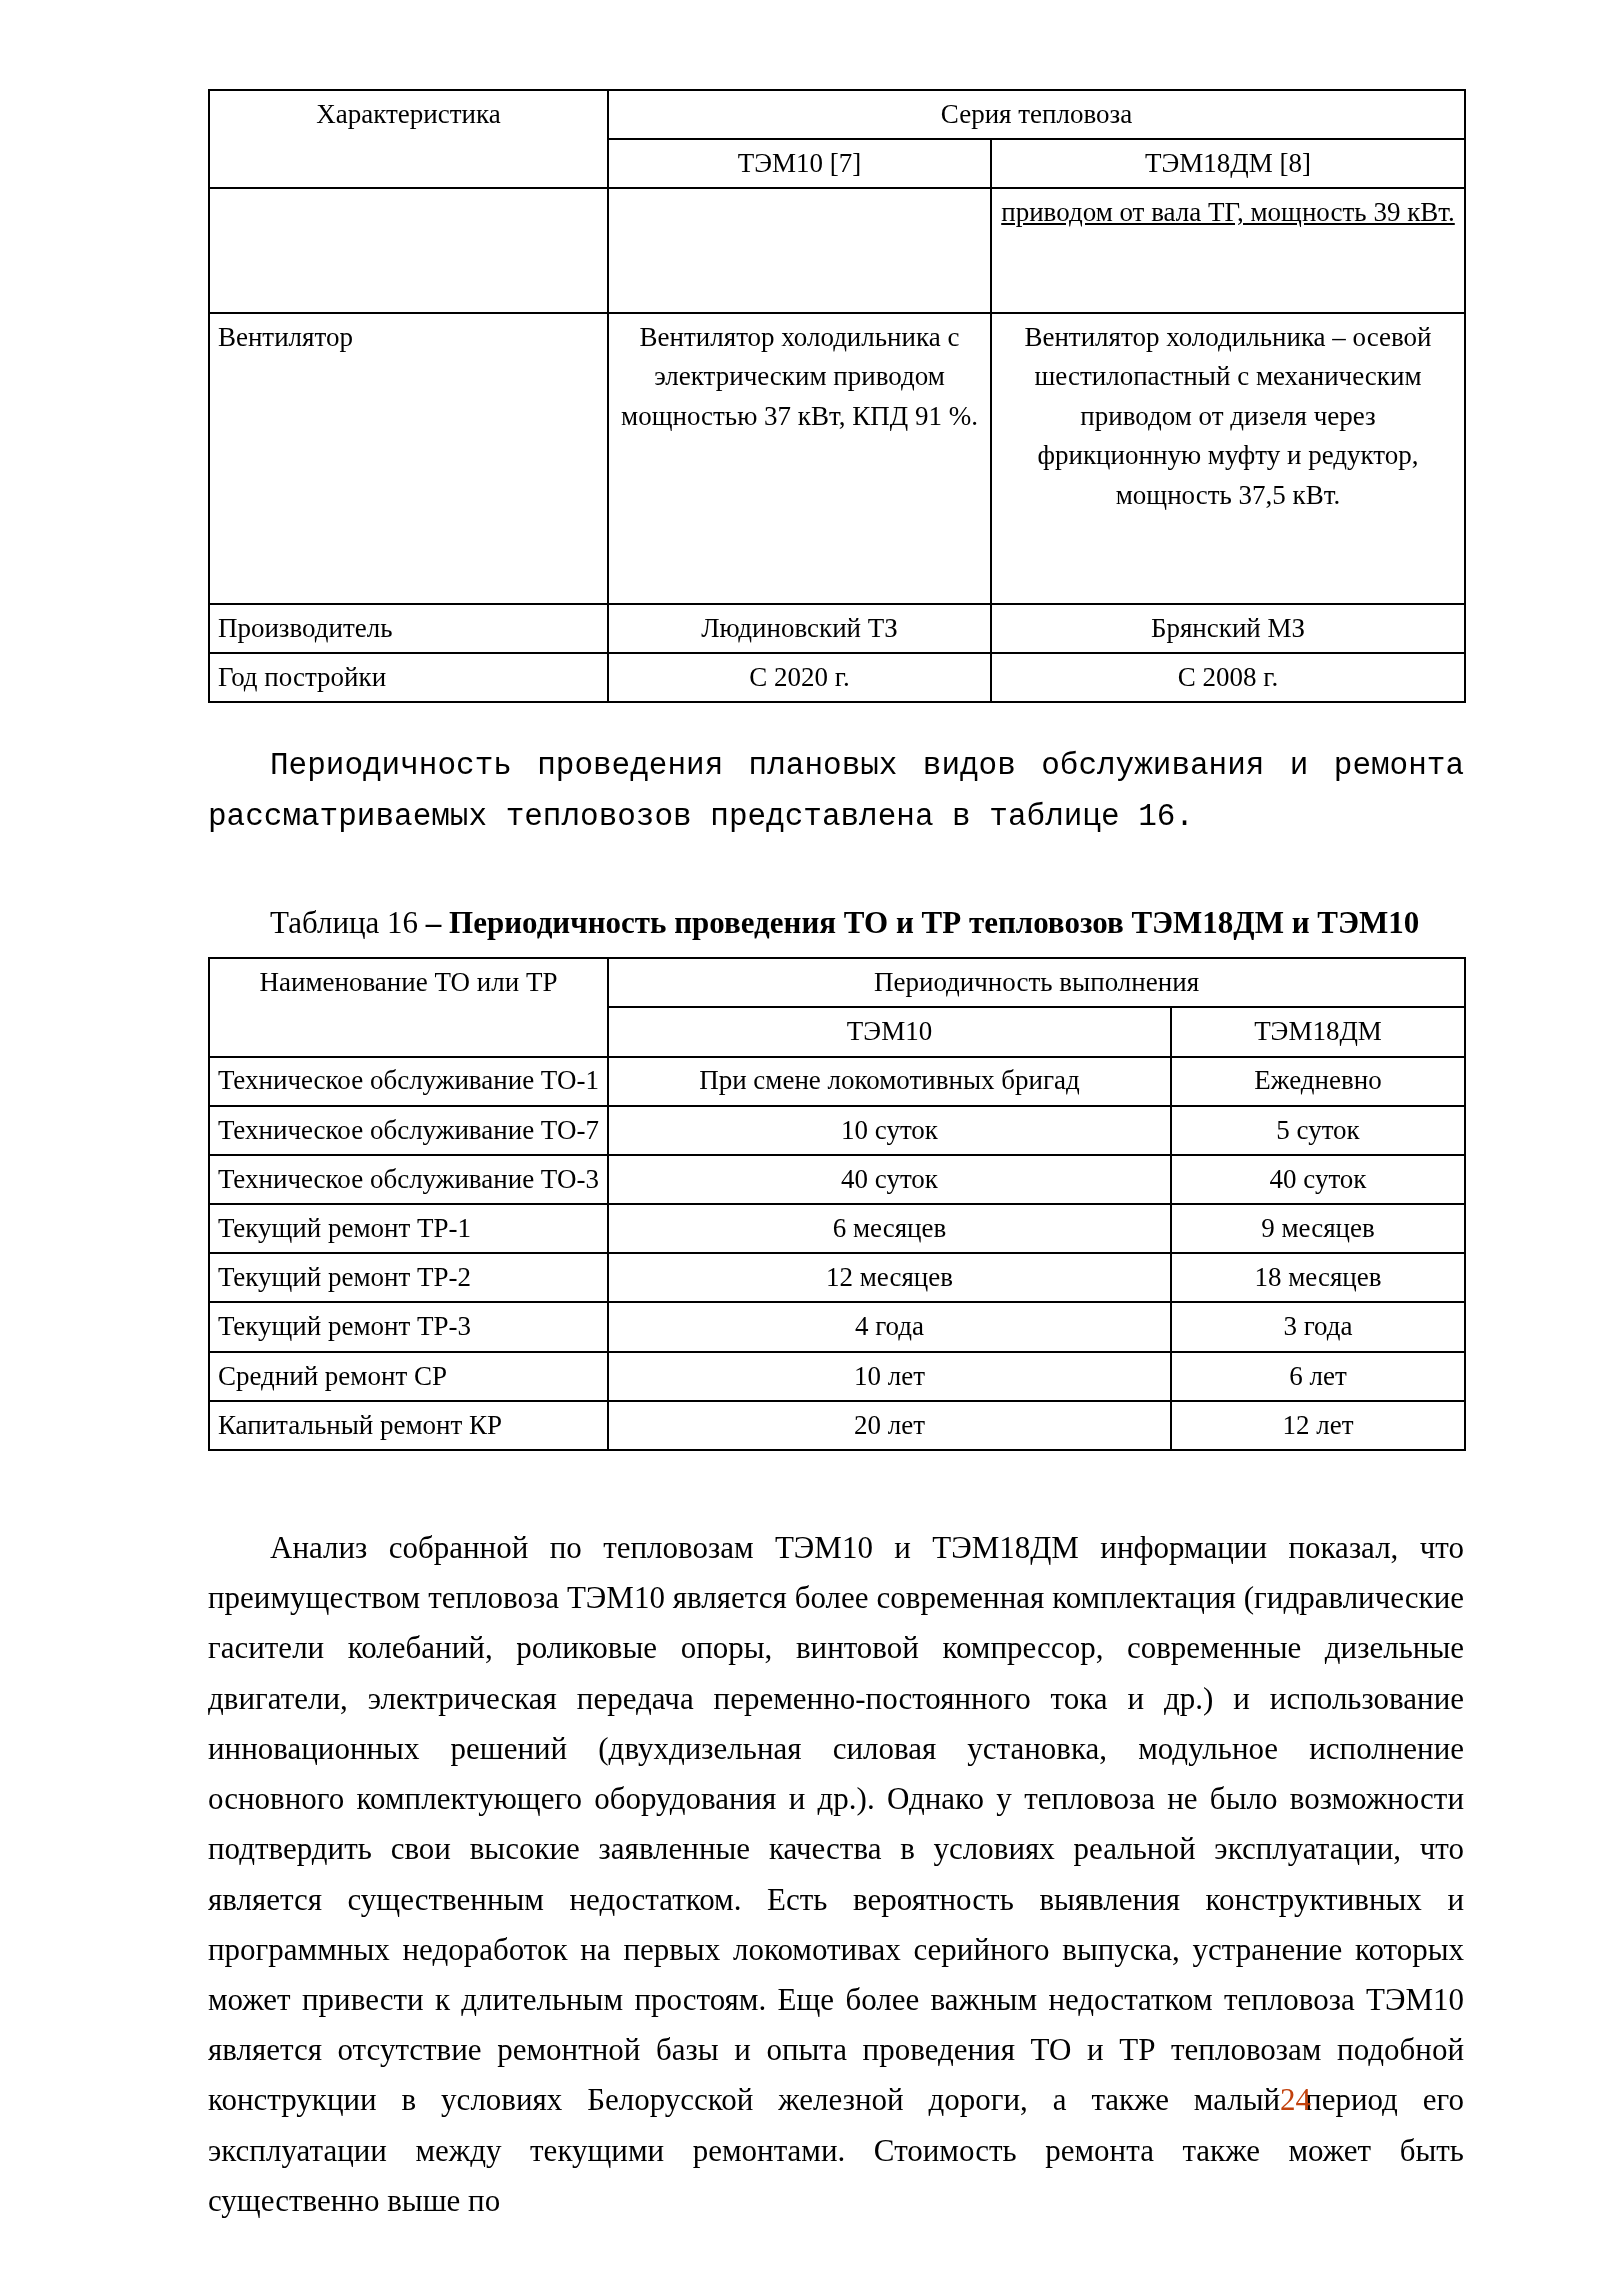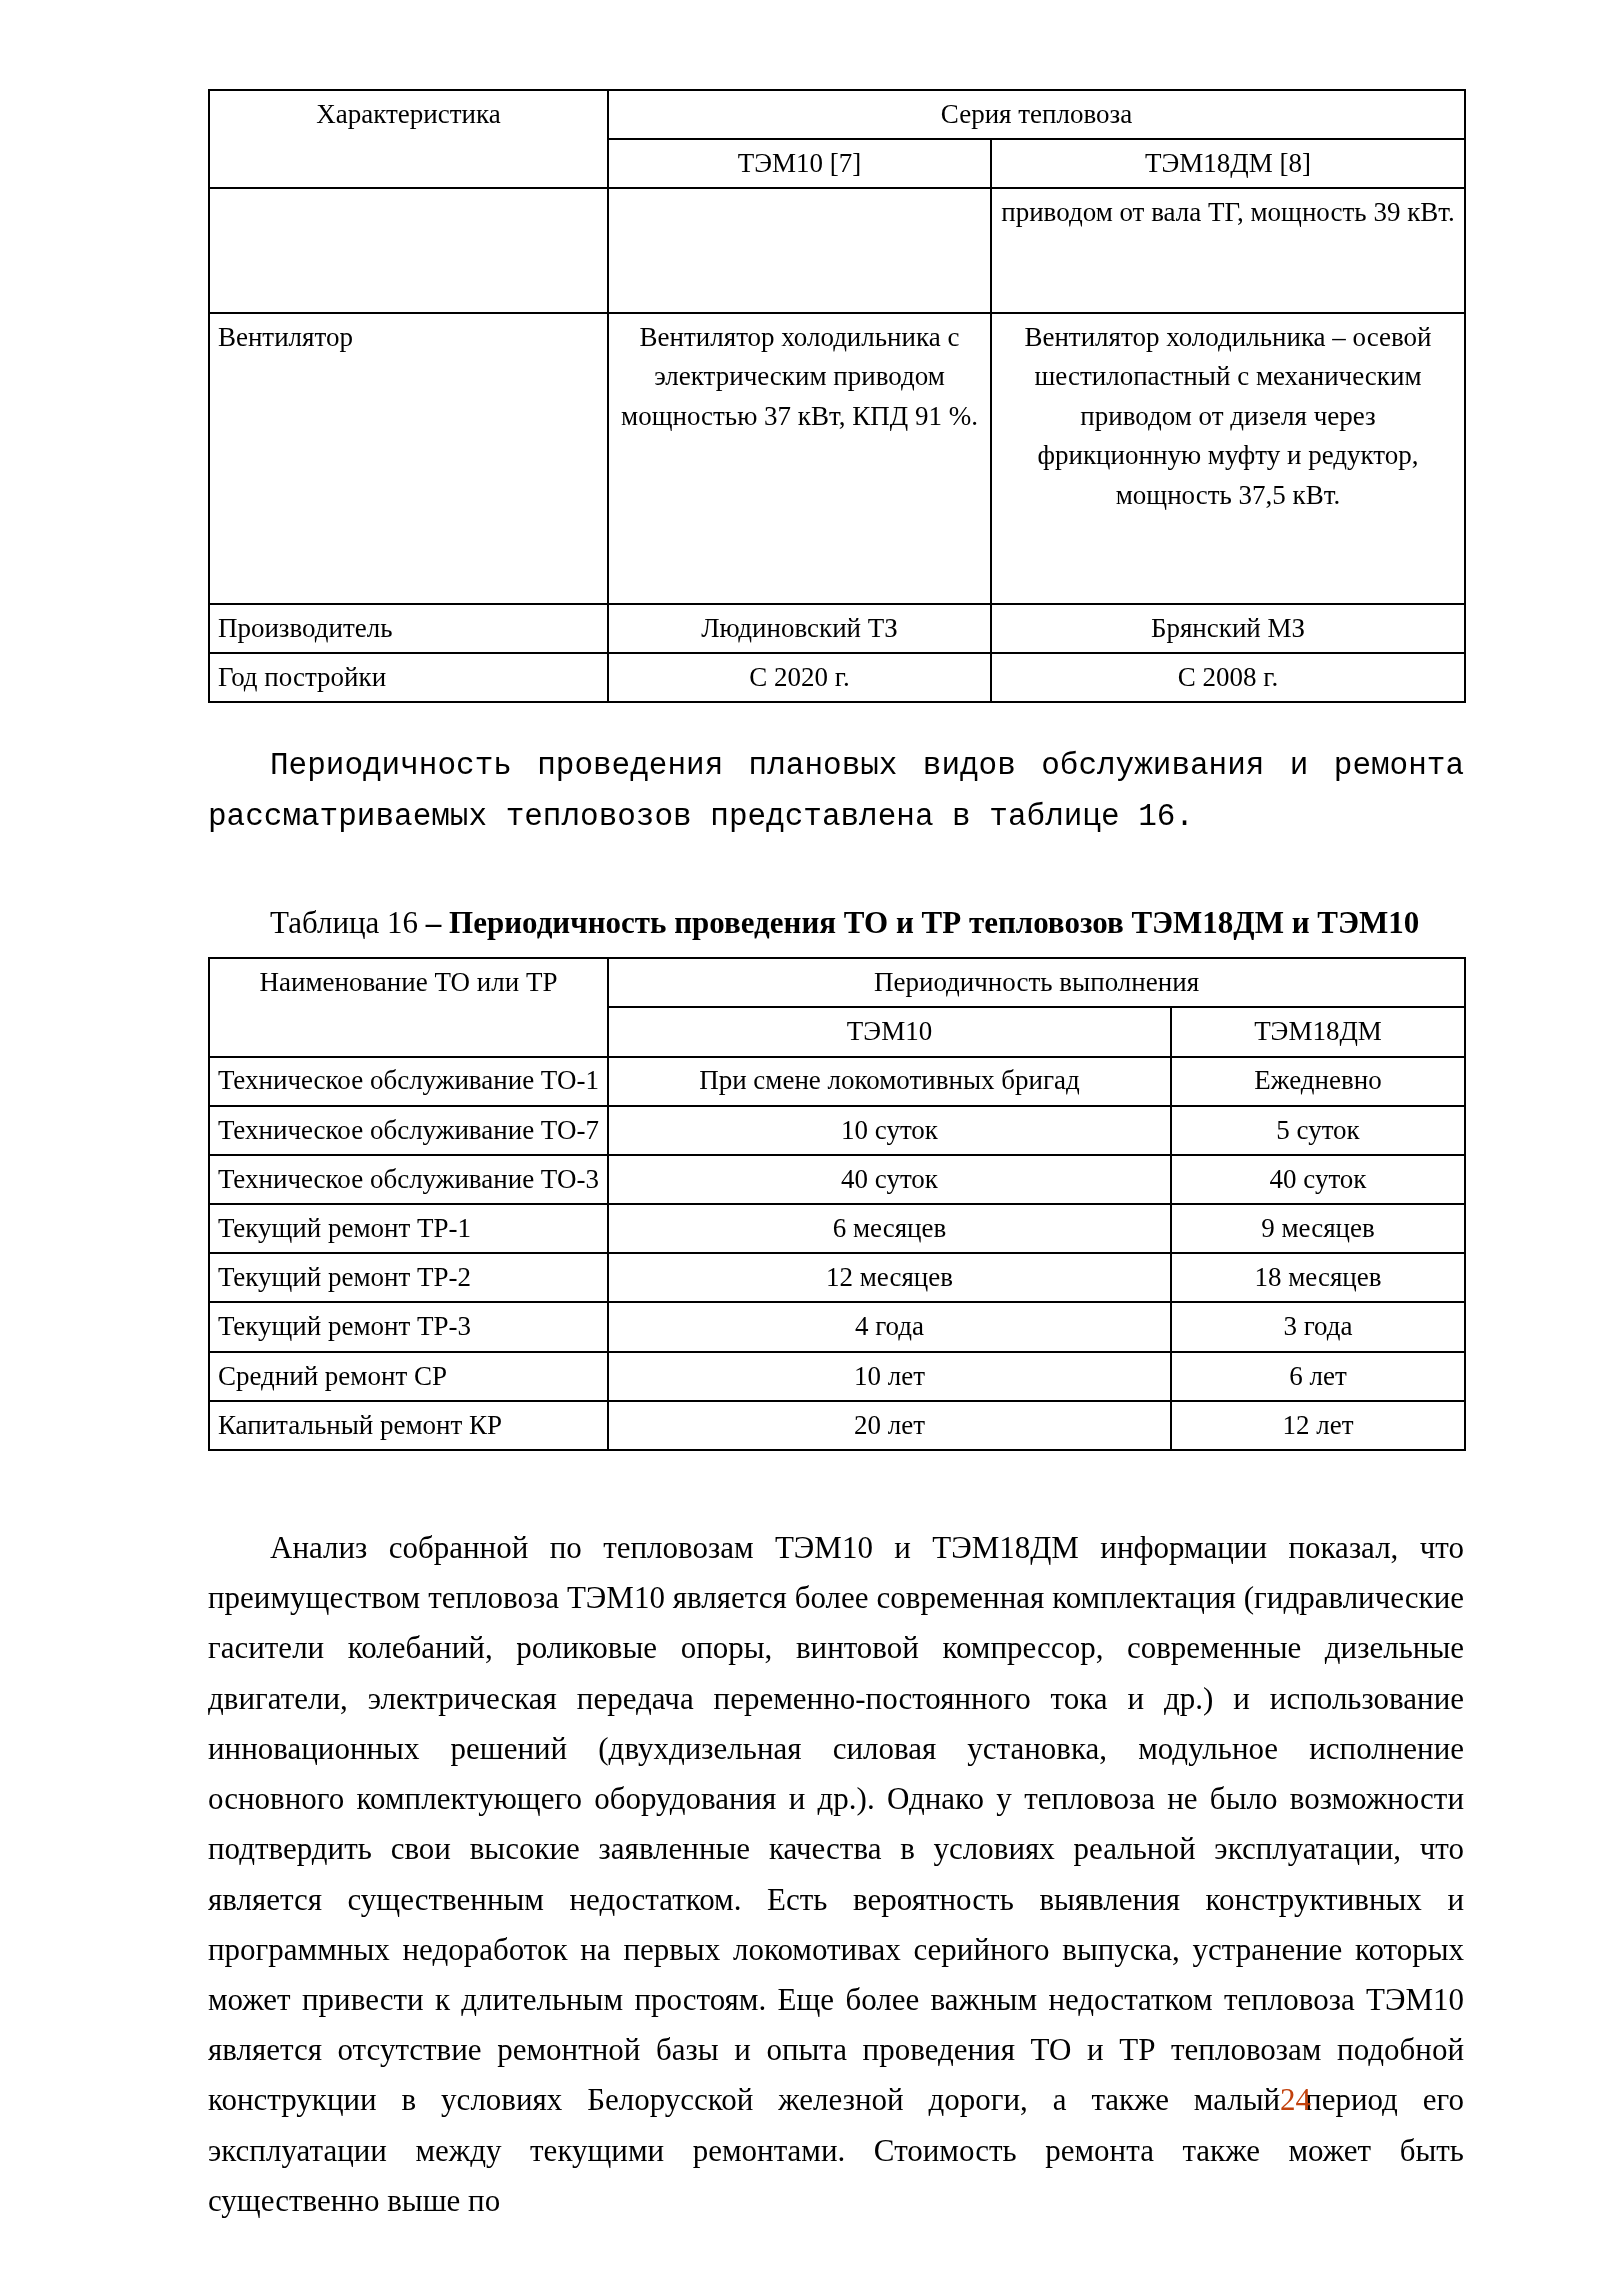--- a/index.html
+++ b/index.html
@@ -49,21 +49,21 @@
   
   .t1-col1 { width: 399px; }
   .t1-col2 { width: 383px; }
   .t1-col3 { width: 474px; }
 
   
   .t2-col1 { width: 399px; }
   .t2-col2 { width: 563px; }
   .t2-col3 { width: 294px; }
 
-  .row-tall-a td { height: 115px; }
+  .row-tall-a td { height: 115px; text-decoration: underline; }
   .row-tall-b td { height: 281px; margin-top: 23px; }
 
   
   p.body-par {
     font-size: 31px;
     line-height: 1.62;
     text-align: justify;
     text-indent: 62px;
     margin: 0;
     hyphens: none;

